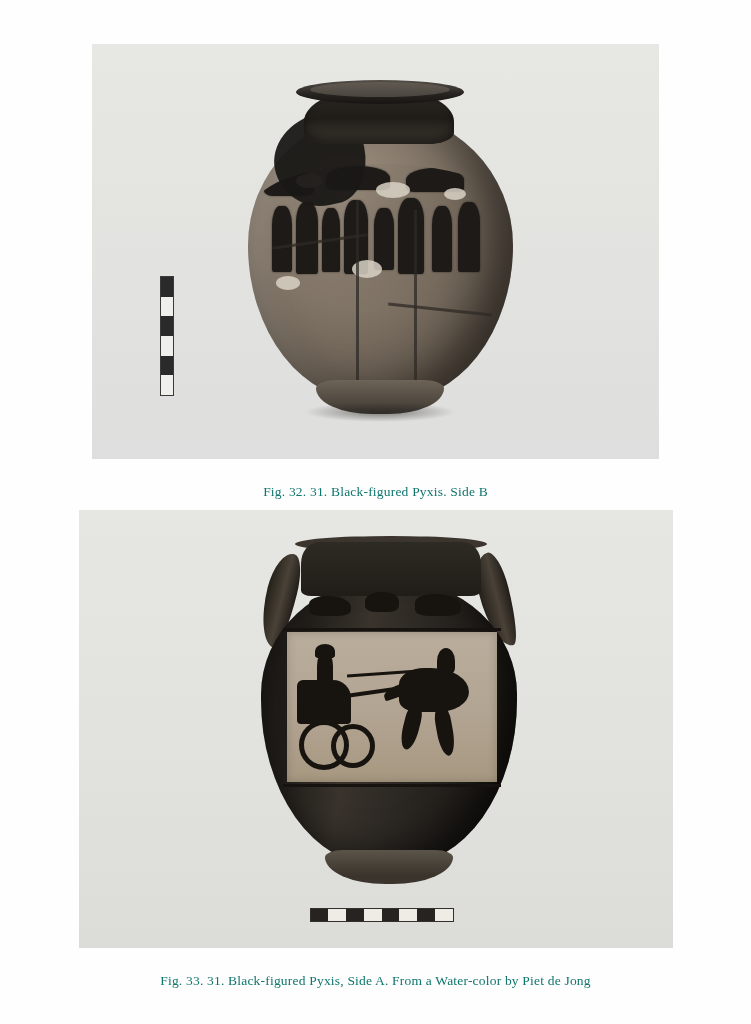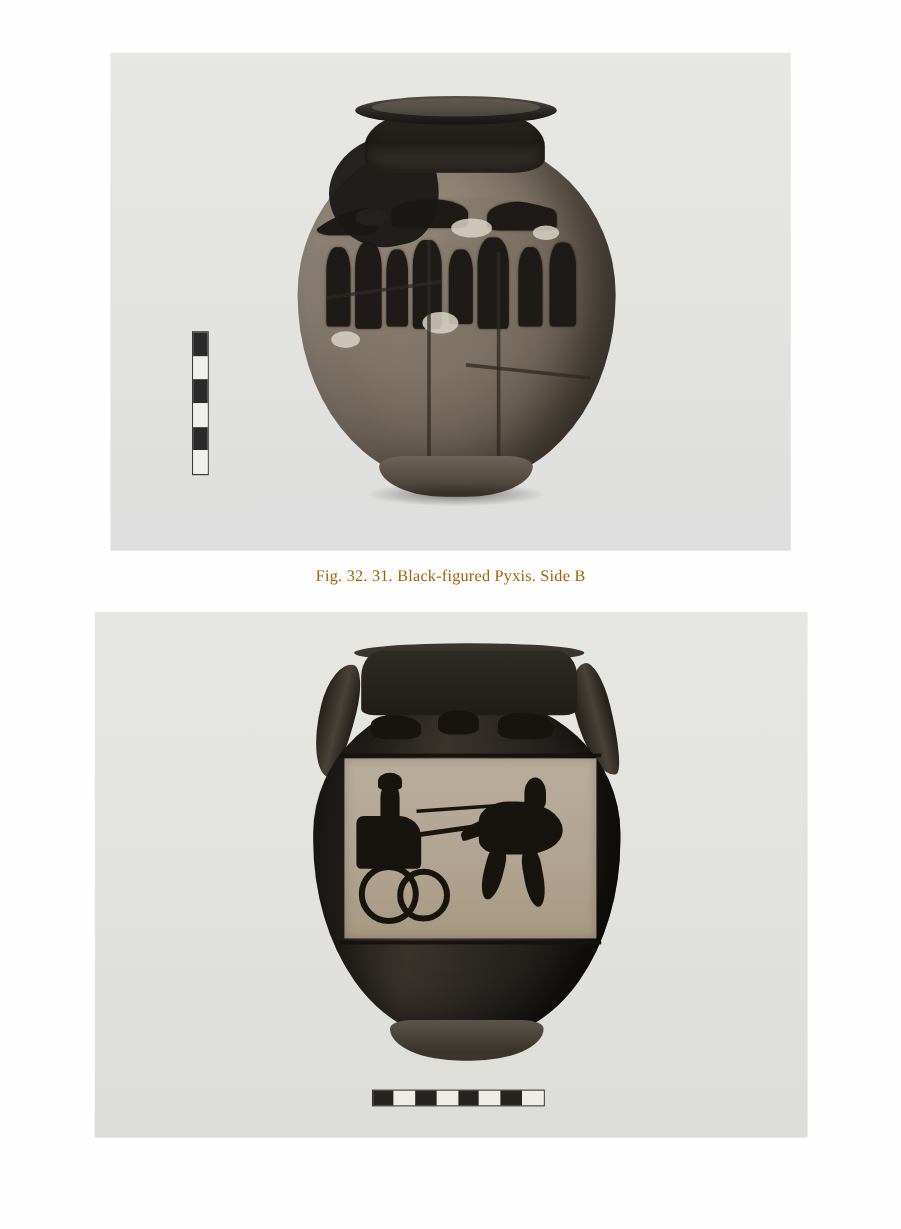--- a/index.html
+++ b/index.html
@@ -31,22 +31,22 @@
     position: relative;
     margin: 0 auto;
     background: #e9e9e7;
     overflow: hidden;
   }
   .caption {
     text-align: center;
     font-family: "Liberation Serif", serif;
     font-size: 13.5px;
     letter-spacing: 0.2px;
-    color: #a16207;
-    margin-top: 13px;
+    color: #0f766e;
+    margin-top: 25px;
     white-space: nowrap;
   }
 
   
   #plate-32 {
     width: 567px;
     height: 415px;
     background: linear-gradient(180deg, #e7e7e4 0%, #e3e3e0 45%, #dedede 100%);
   }
   
@@ -372,15 +372,18 @@
           <i></i>
           <i></i>
           <i></i>
           <i></i>
           <i></i>
           <i></i>
           <i></i>
       </div>
     </div>
 
+    <div class="caption">
+      <span>Fig. 33.  31.  Black-figured Pyxis, Side A.  From a Water-color by Piet de Jong</span>
+    </div>
   </div>
 
 </div>
 
 </body></html>

